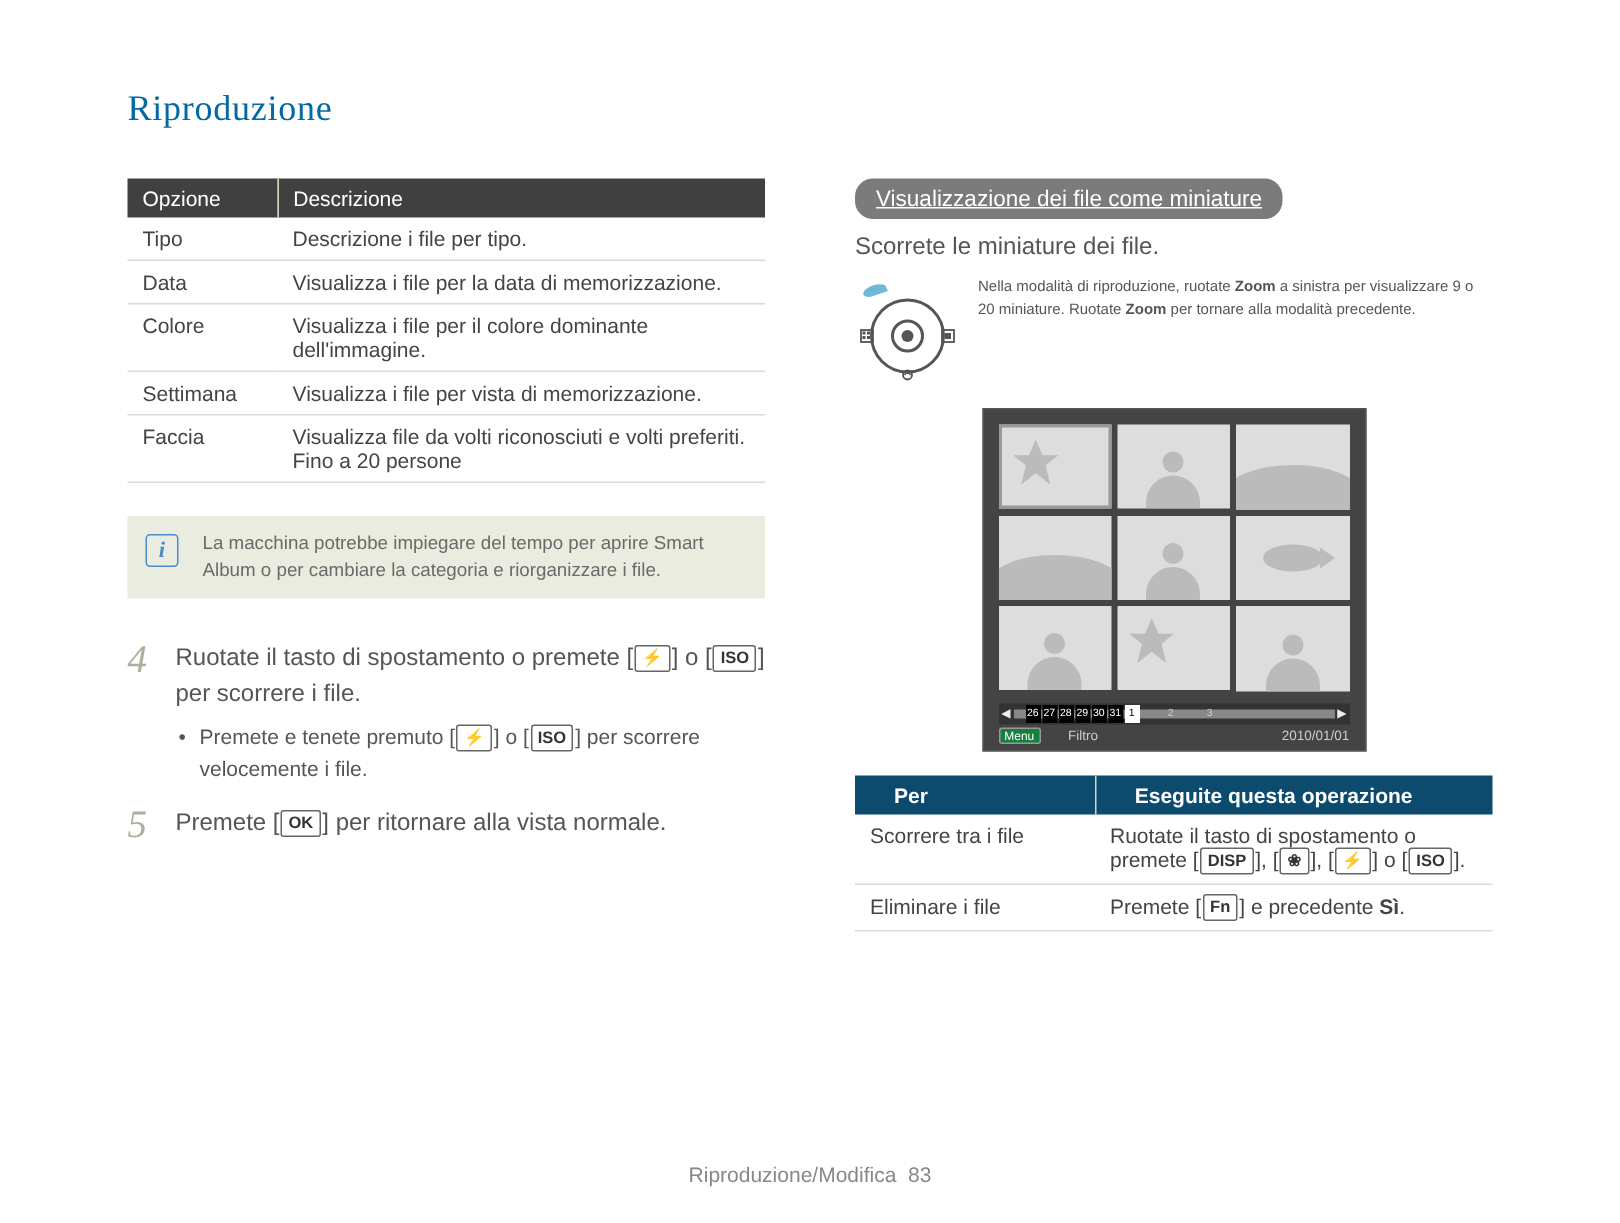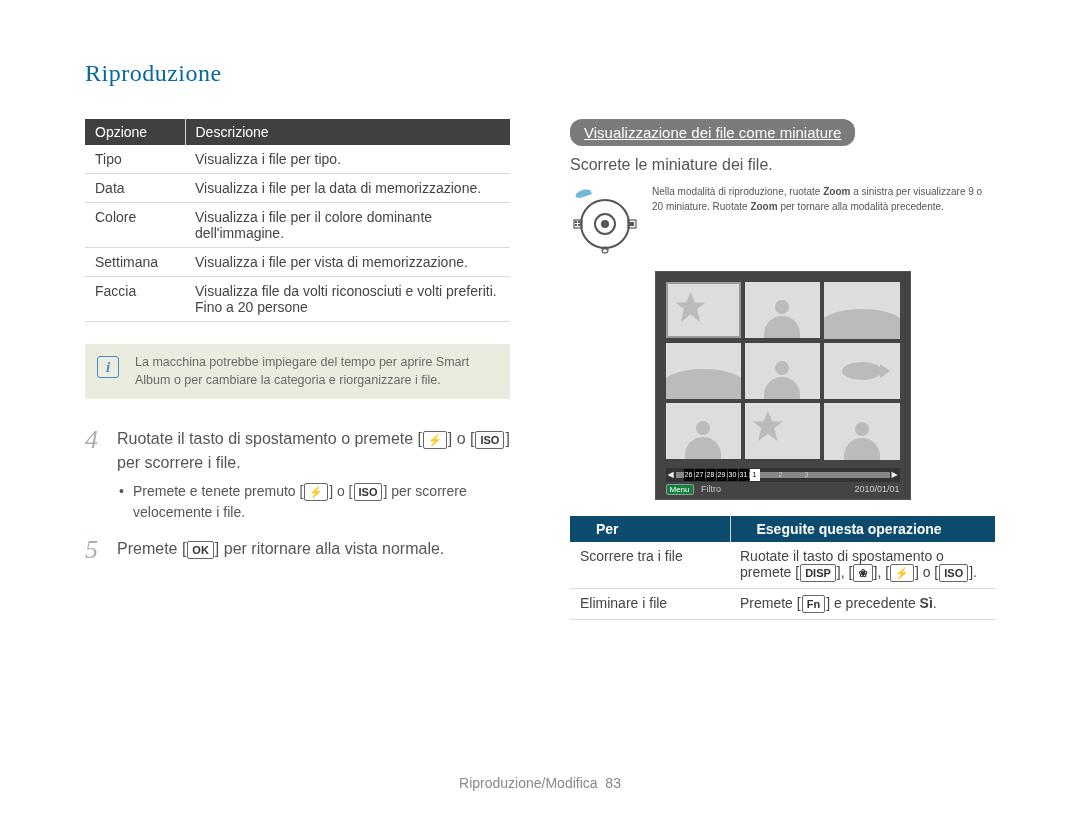--- a/index.html
+++ b/index.html
@@ -230,21 +230,21 @@
     display:flex; align-items:center; justify-content:center;
   }
   .screen-footer {
     display:flex; justify-content:space-between; align-items:center;
     padding: 2px 0 4px 0;
     font-size: 9px;
     color:#ccc;
   }
   .menu-box {
     display:inline-block; border:1px solid #999; background:#15803d; color:#fff;
-    font-size:8px; padding:0 3px; border-radius:2px; margin-right:5px;
+    font-size:8px; padding:0 3px; border-radius:2px; margin-right:16px;
   }
   
   table.actions {
     width:100%;
     border-collapse: collapse;
     font-size: 14px;
   }
   table.actions thead th {
     background:#0c4a6e; color:#fff; font-weight:700;
     text-align:left; padding:5px 26px;
@@ -271,21 +271,21 @@
     <table class="opts">
       <thead>
         <tr>
           <th>Opzione</th>
           <th>Descrizione</th>
         </tr>
       </thead>
       <tbody>
         <tr>
           <td>Tipo</td>
-          <td>Visualizza i file per tipo.</td>
+          <td>Descrizione i file per tipo.</td>
         </tr>
         <tr>
           <td>Data</td>
           <td>Visualizza i file per la data di memorizzazione.</td>
         </tr>
         <tr>
           <td>Colore</td>
           <td>Visualizza i file per il colore dominante dell'immagine.</td>
         </tr>
         <tr>

